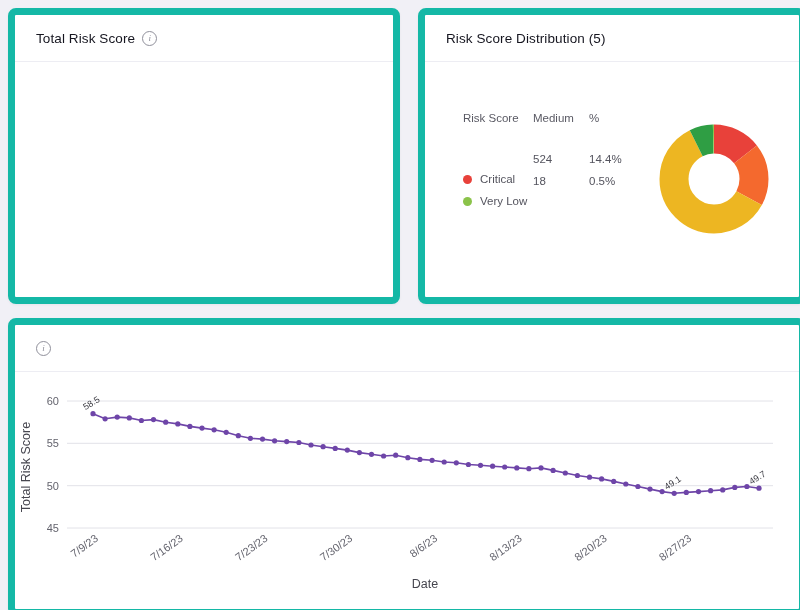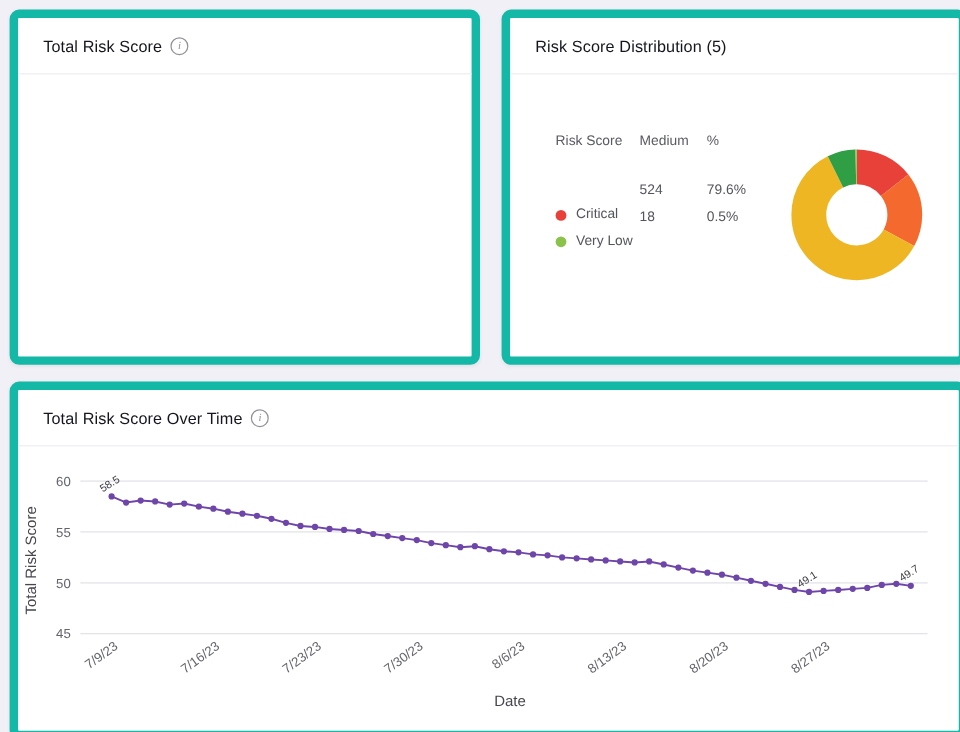--- a/index.html
+++ b/index.html
@@ -65,21 +65,21 @@
         <span>Medium</span>
         <span>%</span>
       </div>
       <div id="legend-rows">
   <div class="legend-row">
     <span class="legend-label-cell">
       <span class="legend-dot" style="background: rgb(232, 65, 58);"></span>
       <span>Critical</span>
     </span>
     <span>524</span>
-    <span>79.6%</span>
+    <span>14.4%</span>
   </div>
 
 
 
 
   <div class="legend-row">
     <span class="legend-label-cell">
       <span class="legend-dot" style="background: rgb(139, 195, 74);"></span>
       <span>Very Low</span>
     </span>
@@ -93,21 +93,20 @@
         <circle cx="59" cy="59" r="40" fill="none" stroke="#f4692e" stroke-width="29" stroke-dasharray="46.50 251.33" stroke-dashoffset="-36.19" transform="rotate(-90 59 59)"></circle>
         <circle cx="59" cy="59" r="40" fill="none" stroke="#edb622" stroke-width="29" stroke-dasharray="149.79 251.33" stroke-dashoffset="-82.69" transform="rotate(-90 59 59)"></circle>
         <circle cx="59" cy="59" r="40" fill="none" stroke="#2f9e44" stroke-width="29" stroke-dasharray="17.59 251.33" stroke-dashoffset="-232.48" transform="rotate(-90 59 59)"></circle>
         <circle cx="59" cy="59" r="40" fill="none" stroke="#8bc34a" stroke-width="29" stroke-dasharray="1.26 251.33" stroke-dashoffset="-250.07" transform="rotate(-90 59 59)"></circle>
       </svg>
   </div>
 </div>
 
 <div class="card" id="line-card">
   <div class="card-header">
-    <span class="card-title">Total Risk Score Over Time</span>
     <span class="info-icon">i</span>
   </div>
   <div class="card-body">
     <svg id="line-svg" width="784" height="237" viewBox="0 0 784 237">
       <text class="axis-label" x="410" y="216" text-anchor="middle">Date</text>
       <text class="axis-label" transform="translate(15,95) rotate(-90)" text-anchor="middle">Total Risk Score</text>
     <line x1="52" y1="156.0" x2="758" y2="156.0" stroke="#e2e2e8" stroke-width="1"></line>
         <text x="44" y="160.0" text-anchor="end" class="tick-label">45</text>
         <line x1="52" y1="113.7" x2="758" y2="113.7" stroke="#e2e2e8" stroke-width="1"></line>
         <text x="44" y="117.7" text-anchor="end" class="tick-label">50</text>

